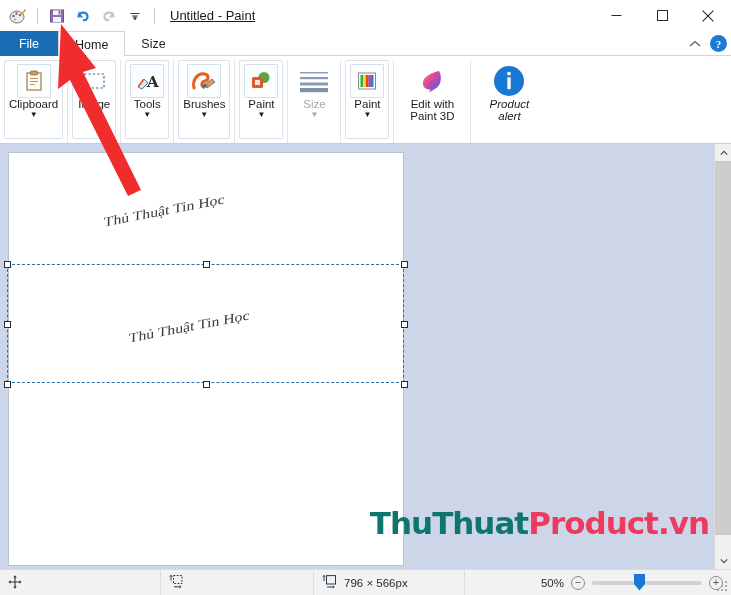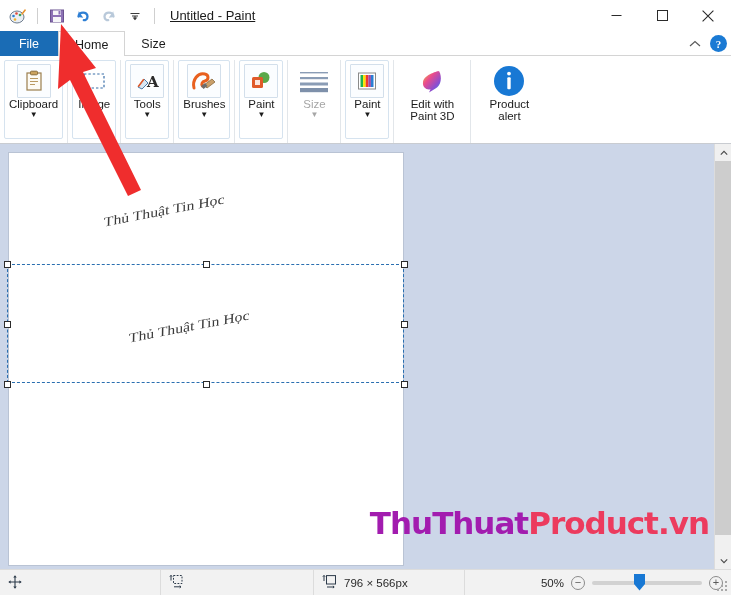--- a/index.html
+++ b/index.html
@@ -58,21 +58,21 @@
     background:#ffffff; border-bottom:1px solid #c9ccd1;
     display:flex; align-items:stretch; padding:4px 0 0 0;
   }
   .rgroup{
     position:relative;
     display:flex; flex-direction:column; align-items:center;
     padding:4px 9px 0 9px;
     min-width:52px;
     border-right:1px solid #e2e6ea;
   }
-  .rgroup:last-child{ border-right:none; }
+  .rgroup:last-child{ border-right:none;font-style:italic; }
   .rg-iconbox{
     width:34px;height:34px;display:flex;align-items:center;justify-content:center;
     border:1px solid #d3dfeb; background:#fbfdff; border-radius:1px;
   }
   .rg-iconbox.noborder{ border:1px solid transparent; background:transparent; }
   .rg-label{
     font-size:11.5px; color:#1b1b1b; text-align:center; line-height:12px;
     white-space:nowrap;
   }
   .rg-label.two{ white-space:normal; width:58px; }
@@ -133,21 +133,21 @@
   }
   #vscroll .sb-arrow.bottom{ position:absolute; bottom:0; left:0; }
 
   
   #watermark{
     position:absolute; right:22px; bottom:30px;
     font-family:"DejaVu Sans", sans-serif;
     font-weight:bold; font-size:31px; letter-spacing:-1px;
     white-space:nowrap; line-height:31px;
   }
-  #watermark .blue{ color:#a21caf; }
+  #watermark .blue{ color:#0f766e; }
   #watermark .red{ color:#ec3b5e; }
 
   
   #statusbar{
     position:absolute; left:0; top:569px; width:731px; height:26px;
     background:#f2f2f2; border-top:1px solid #dcdcdc;
     display:flex; align-items:center; font-size:11.5px; color:#2a2a2a;
   }
   .sb-cell{ height:26px; display:flex; align-items:center; gap:6px; padding:0 8px; }
   .sb-div{ width:1px; height:26px; background:#dcdcdc; }

